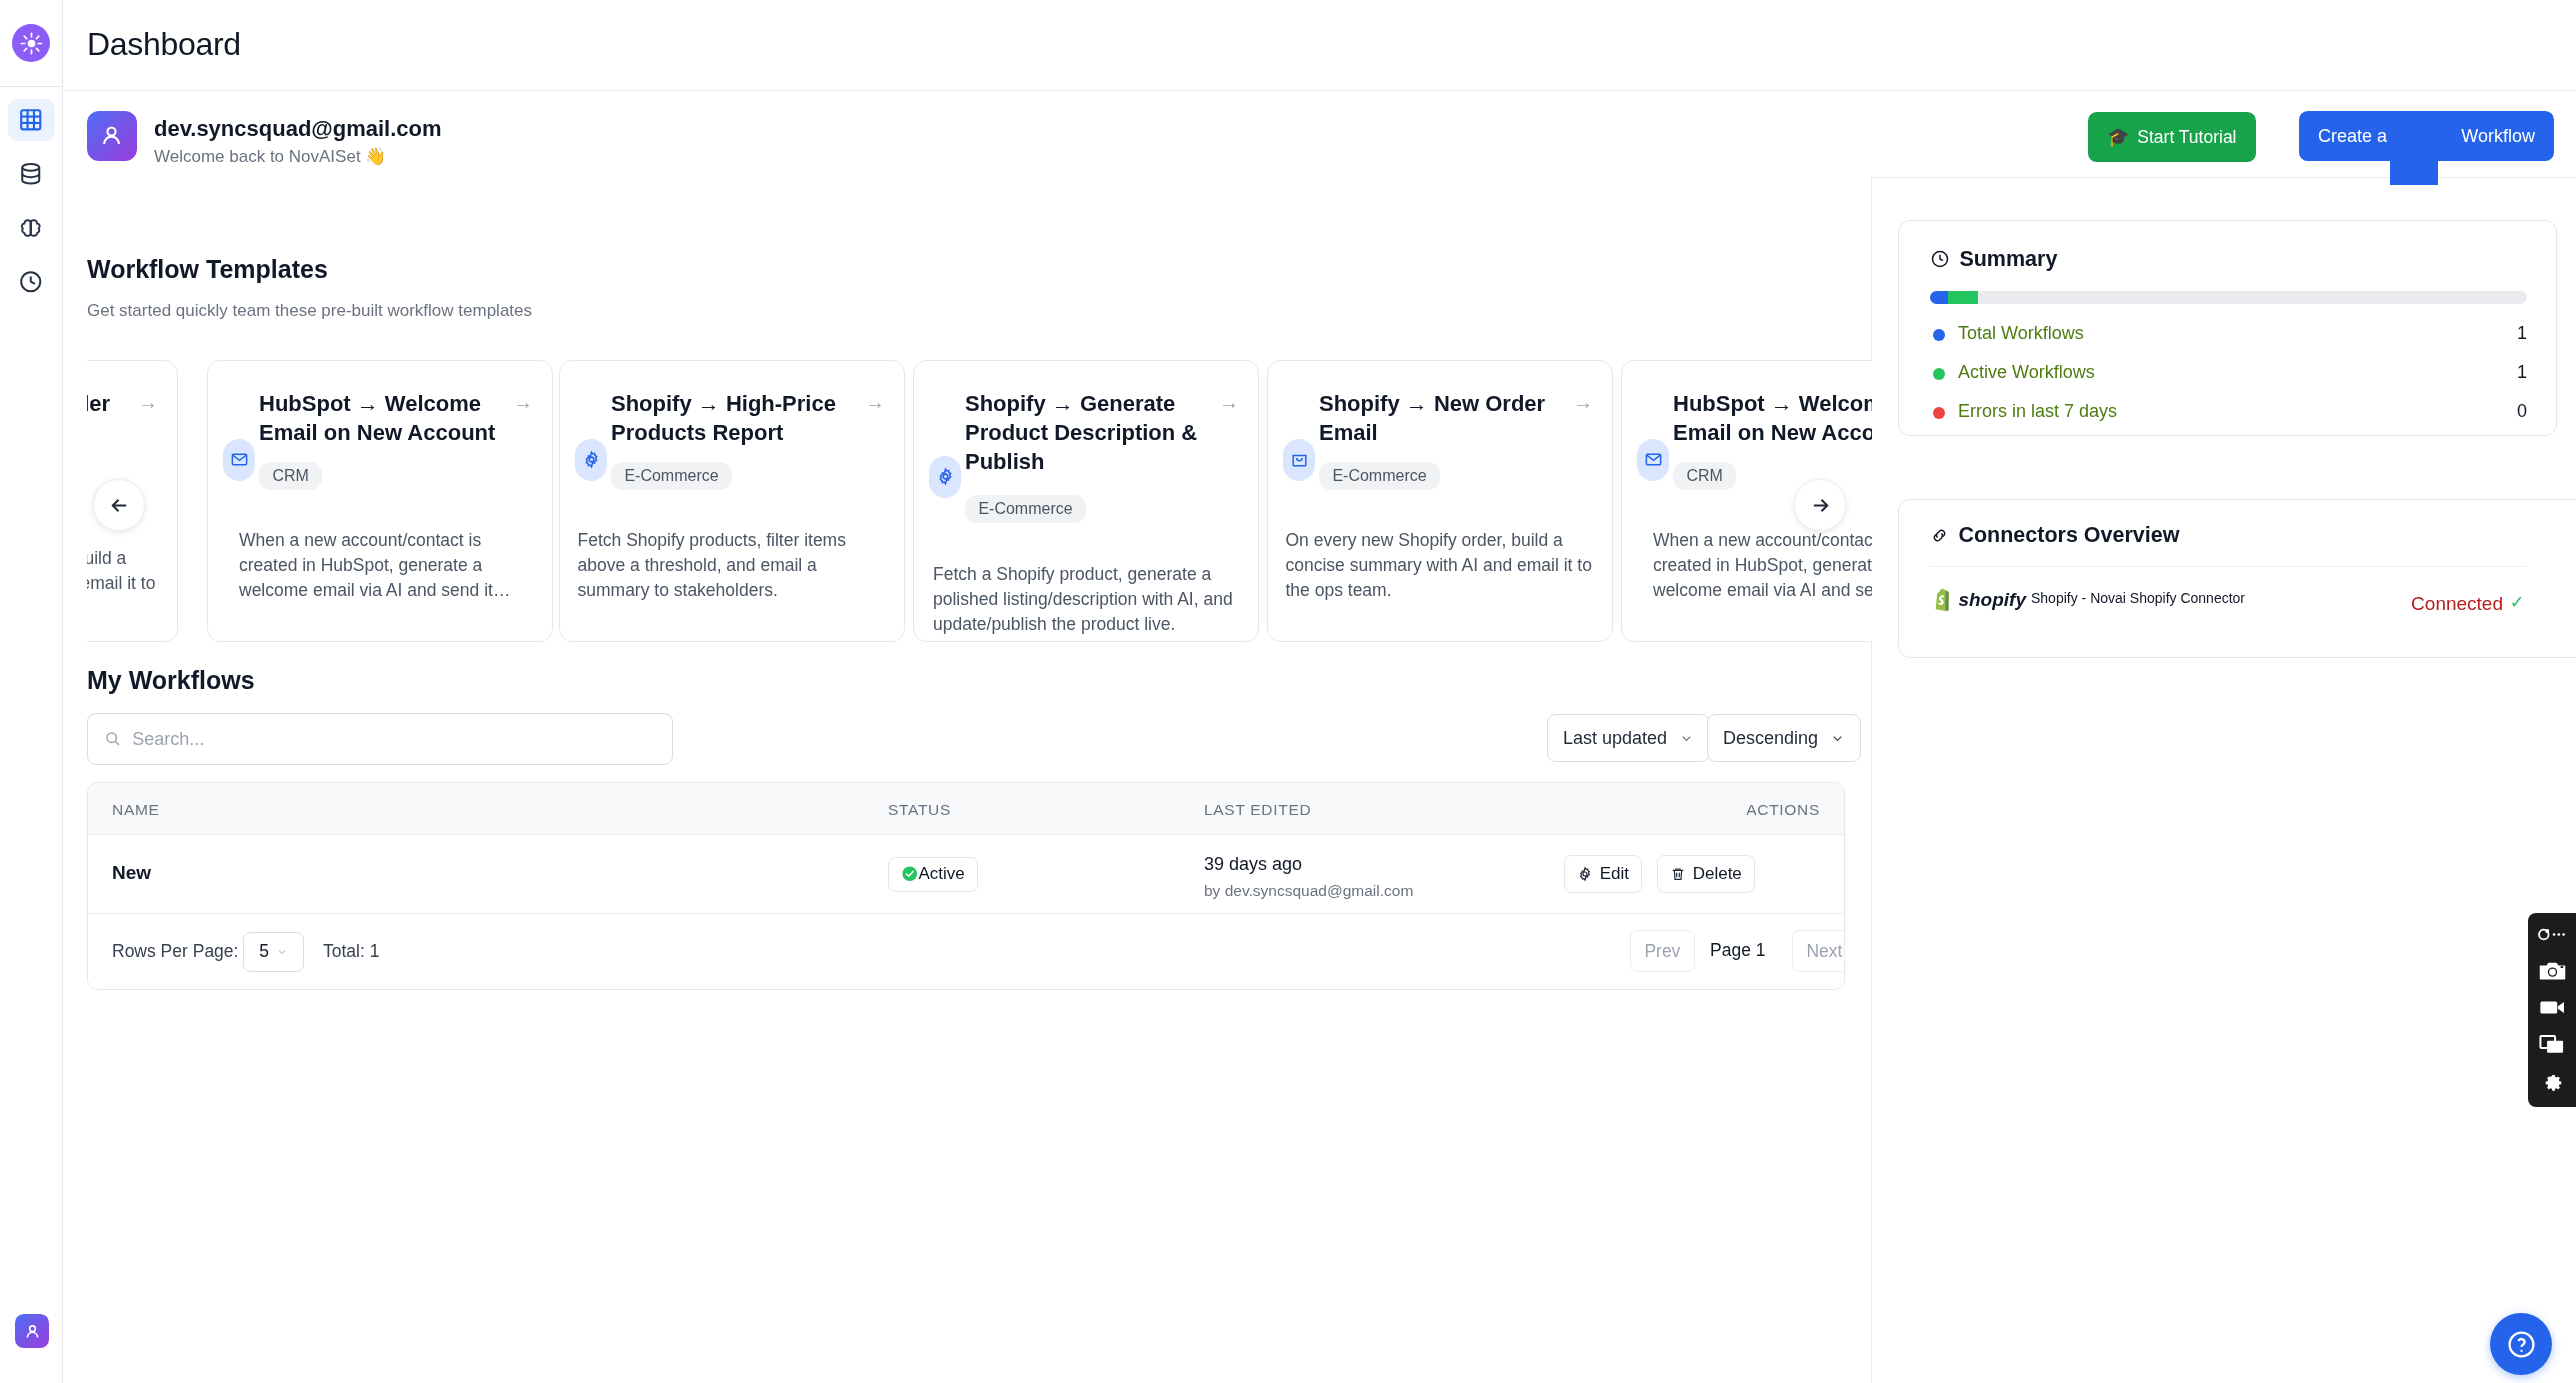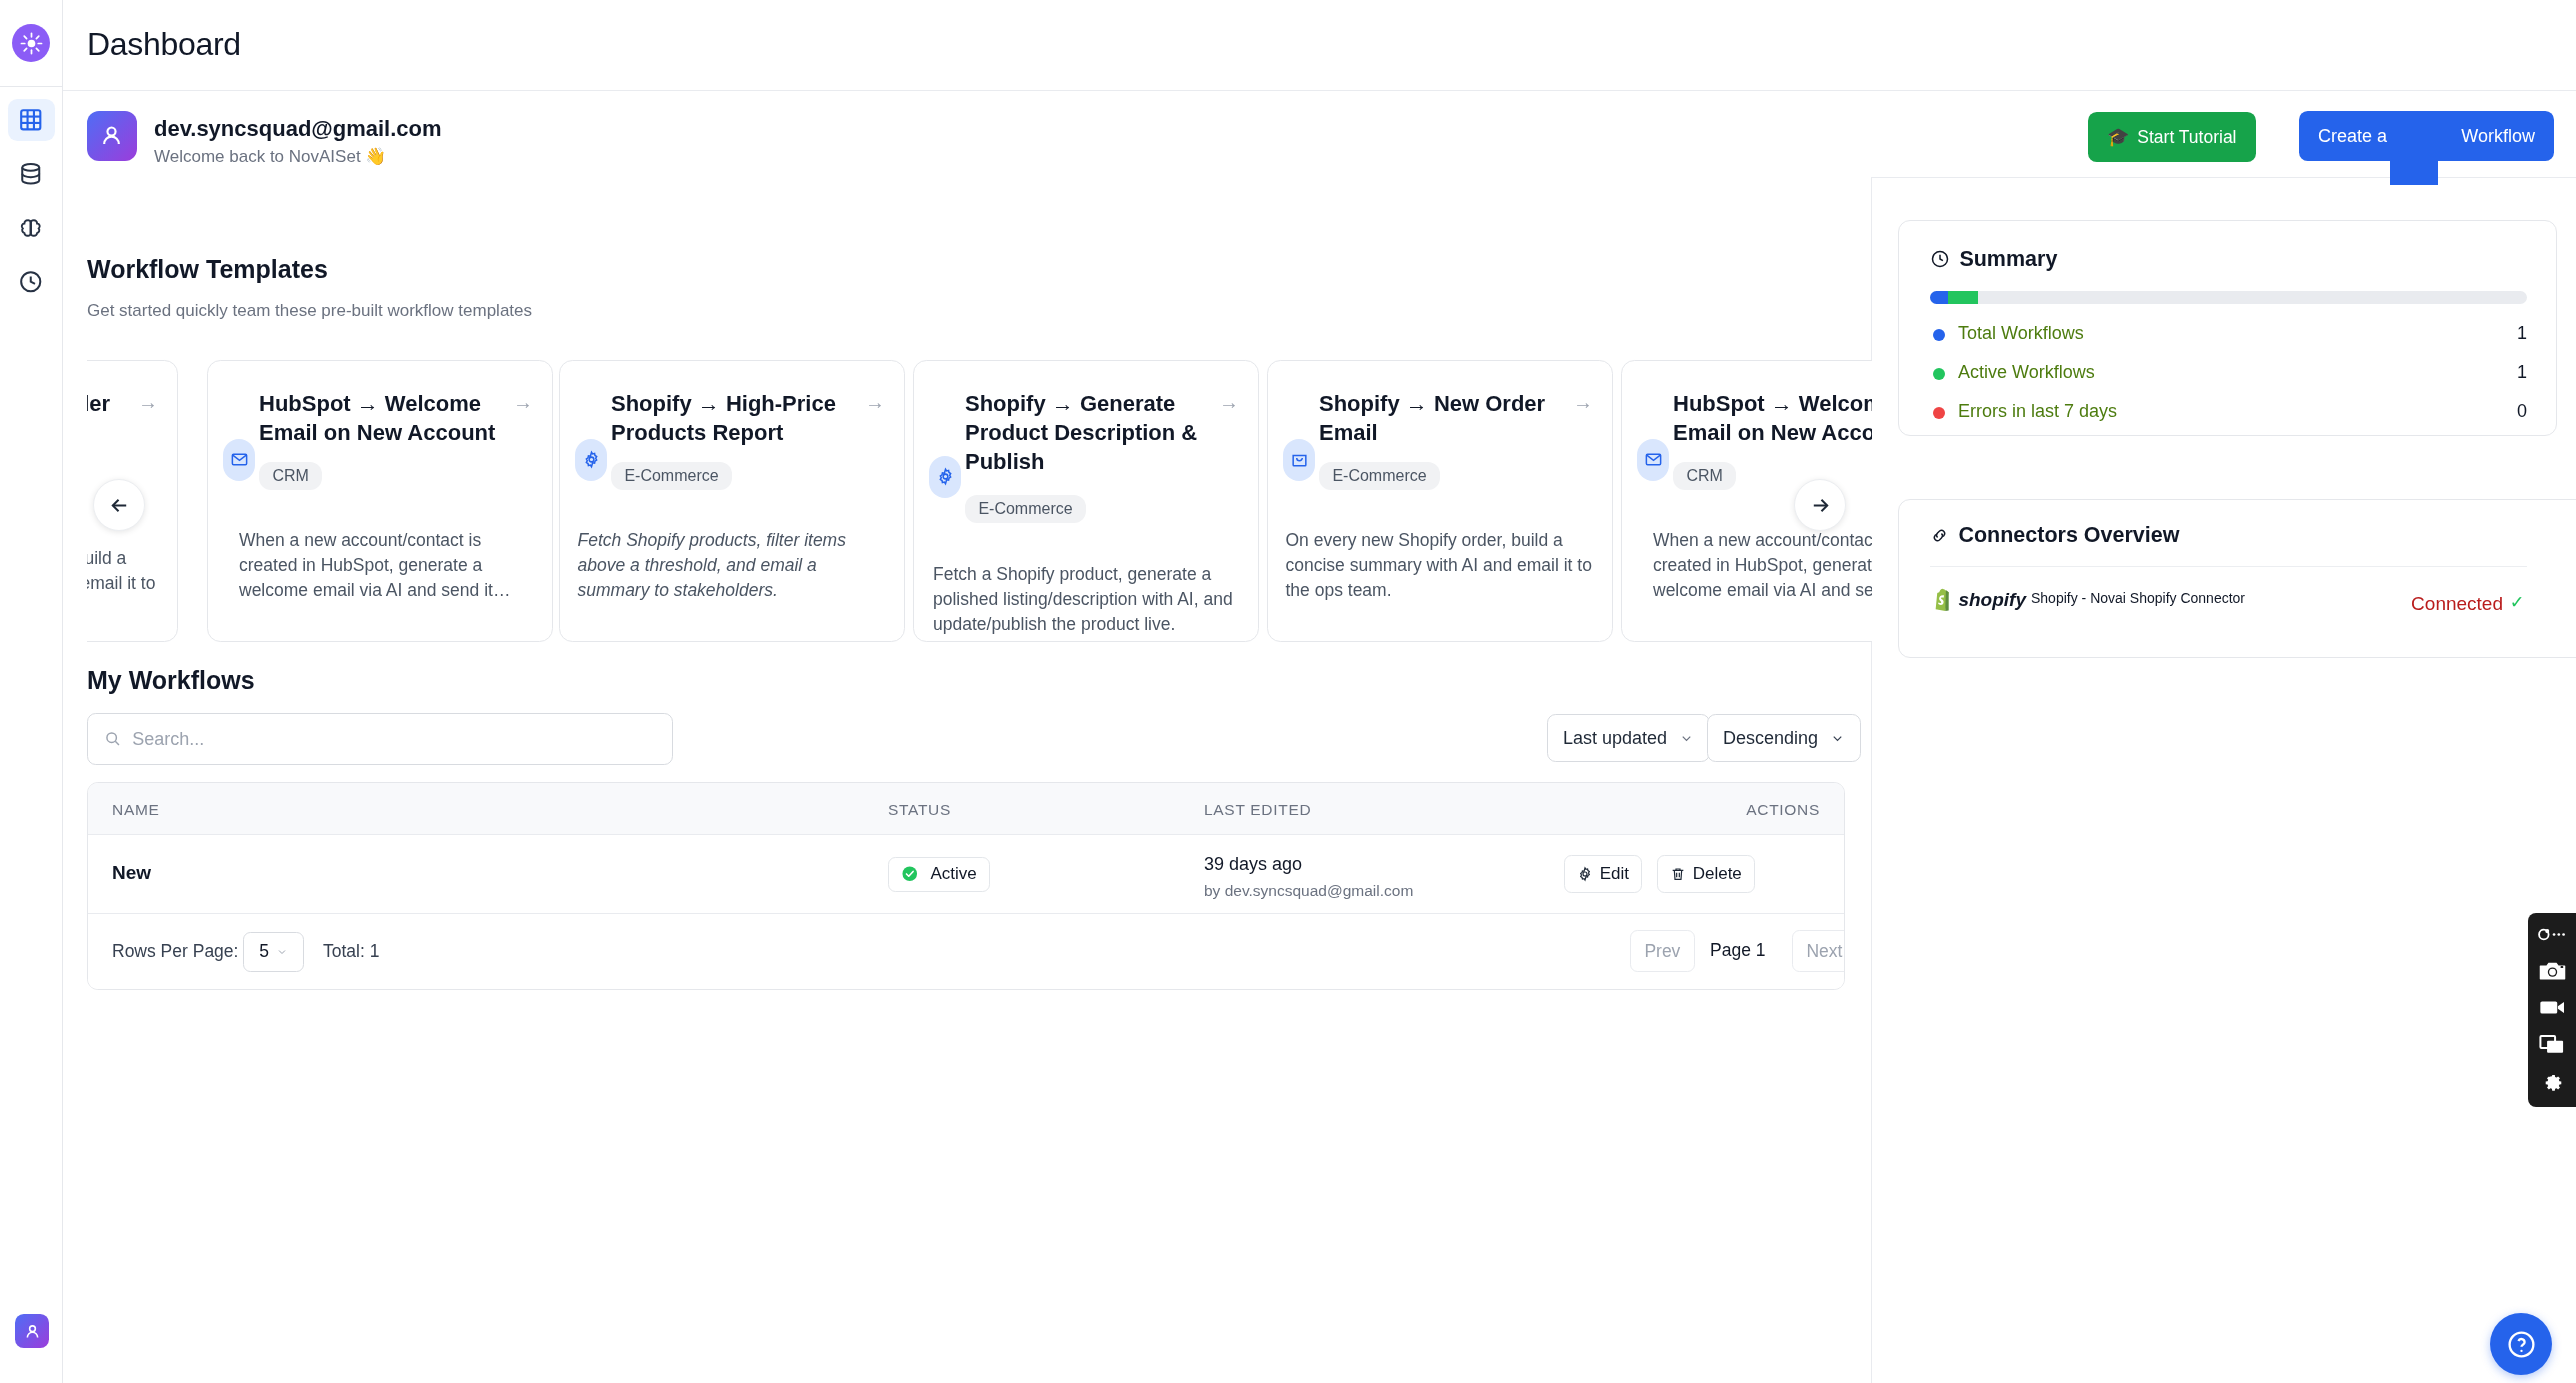--- a/index.html
+++ b/index.html
@@ -128,21 +128,21 @@
     position: absolute; left: 87px; top: 782px; width: 1758px;
     border: 0.7px solid #e5e7eb; border-radius: 10.8px; background: #fff; overflow: hidden;
   }
   .thead { height: 52px; background: #f8f9fb; border-bottom: 0.7px solid #e9ebef; position: relative; }
   .th { position: absolute; top: 18px; font-size: 15.5px; letter-spacing: 0.7px; color: #6b7280; }
   .trow { height: 79px; position: relative; border-bottom: 0.7px solid #e9ebef; }
   .td-name { position: absolute; left: 24px; top: 27px; font-size: 19px; font-weight: bold; color: #111827; }
   .badge {
     position: absolute; left: 800px; top: 21.5px; height: 35px;
     border: 0.7px solid #e3e6ea; border-radius: 7.4px; background: #fff;
-    display: flex; align-items: center; gap: 12px; padding: 0 12px;
+    display: flex; align-items: center; gap: 0; padding: 0 12px;
     font-size: 17px; color: #111827;
   }
   .td-edited { position: absolute; left: 1116px; top: 19px; font-size: 18px; color: #111827; }
   .td-by { position: absolute; left: 1116px; top: 47px; font-size: 15.5px; color: #6b7280; }
   .rowbtn {
     position: absolute; top: 20px; height: 38px; border: 0.7px solid #e3e6ea; border-radius: 7.4px;
     background: #fff; display: flex; align-items: center; gap: 6.7px; padding: 0 12px;
     font-size: 17px; color: #111827; cursor: pointer; font-family: "Liberation Sans", sans-serif;
   }
   .tfoot { height: 75px; position: relative; background: #fff; }
@@ -316,21 +316,21 @@
   <div class="card" style="left:472px;">
     <div class="card-title">Shopify → High-Price Products Report</div>
     <div class="card-arrow">→</div>
     <div class="card-icon">
       <svg width="19" height="19" viewBox="0 0 24 24" fill="none" stroke="#2563eb" stroke-width="1.9">
         <circle cx="12" cy="12" r="3"></circle>
         <path d="M12 2.8l1.4 2.1 2.5-.5.5 2.5 2.1 1.4-1.2 2.2 1.2 2.2-2.1 1.4-.5 2.5-2.5-.5L12 21.2l-1.4-2.1-2.5.5-.5-2.5-2.1-1.4 1.2-2.2-1.2-2.2 2.1-1.4.5-2.5 2.5.5z"></path>
       </svg>
     </div>
     <div class="card-tag" style="top:101px;">E-Commerce</div>
-    <div class="card-desc" style="top:149px; left:17.5px; right:20px;font-style:italic;">Fetch Shopify products, filter items above a threshold, and email a summary to stakeholders.</div>
+    <div class="card-desc" style="top:149px; left:17.5px; right:20px;">Fetch Shopify products, filter items above a threshold, and email a summary to stakeholders.</div>
   </div>
 
   <div class="card" style="left:826px;">
     <div class="card-title">Shopify → Generate Product Description &amp; Publish</div>
     <div class="card-arrow">→</div>
     <div class="card-icon" style="top:95px;">
       <svg width="19" height="19" viewBox="0 0 24 24" fill="none" stroke="#2563eb" stroke-width="1.9">
         <circle cx="12" cy="12" r="3"></circle>
         <path d="M12 2.8l1.4 2.1 2.5-.5.5 2.5 2.1 1.4-1.2 2.2 1.2 2.2-2.1 1.4-.5 2.5-2.5-.5L12 21.2l-1.4-2.1-2.5.5-.5-2.5-2.1-1.4 1.2-2.2-1.2-2.2 2.1-1.4.5-2.5 2.5.5z"></path>
       </svg>

